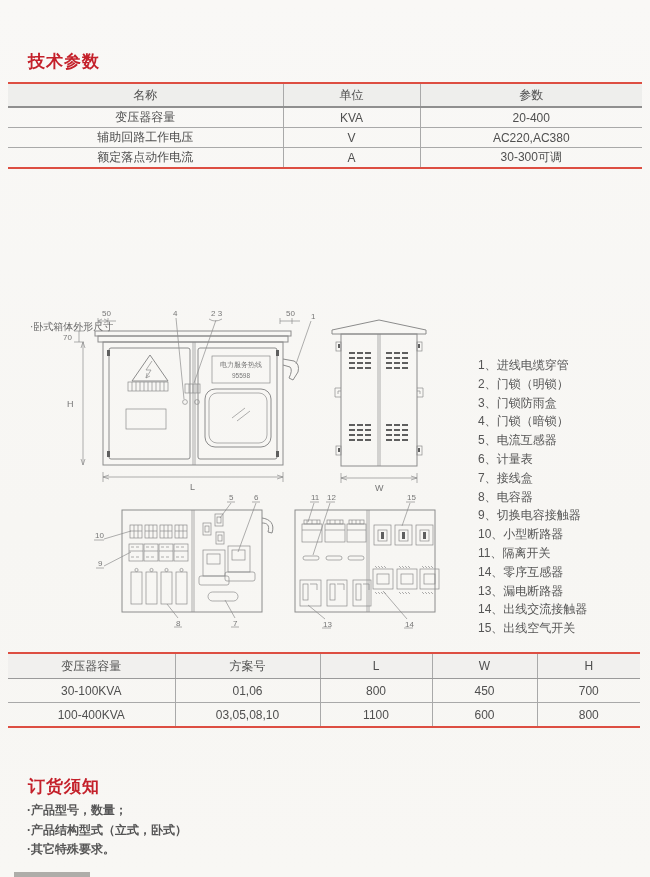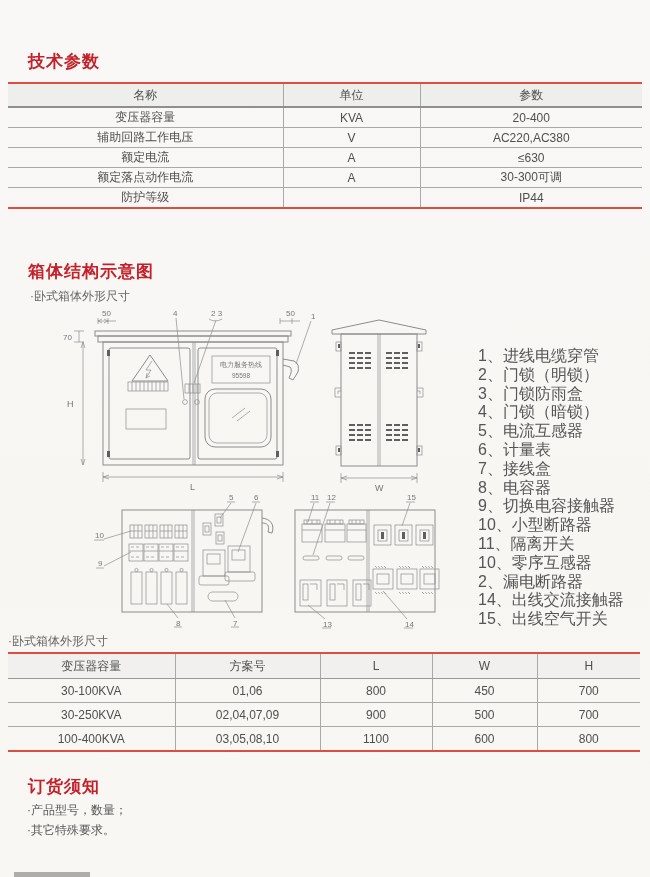--- a/index.html
+++ b/index.html
@@ -1,36 +1,36 @@
 <!DOCTYPE html>
 <html><head>
 <meta charset="utf-8">
 <style>
   html,body{margin:0;padding:0;}
   body{width:650px;height:877px;font-family:"Liberation Sans","DejaVu Sans",sans-serif;}
   .page{position:relative;width:650px;height:877px;background:linear-gradient(180deg,#f9f8f6 0%,#f7f6f3 60%,#f8f7f4 100%);overflow:hidden;padding-left:15px;}
   .sec-title{position:absolute;left:28px;font-size:17px;font-weight:bold;color:#c4202a;letter-spacing:1px;}
-  .sub-label{position:absolute;font-size:12px;color:#666;}
+  .sub-label{position:absolute;font-size:10px;color:#666;margin-top:32px;}
   table{border-collapse:collapse;table-layout:fixed;font-size:12px;color:#4f4f4f;}
   .t1{position:absolute;left:8px;top:82px;width:634px;border-top:2px solid #dd4e42;border-bottom:2px solid #dd4e42;}
   .t1 th{background:#eeeeec;height:22px;font-weight:normal;border-bottom:2px solid #8f8f8f;font-family:Liberation Serif, serif;}
   .t1 td{height:19px;border-bottom:1px solid #a9a9a9;}
   .t1 tr:last-child td{border-bottom:none;}
   .t1 th,.t1 td{text-align:center;padding:0;}
   .t1 th:nth-child(-n+2),.t1 td:nth-child(-n+2){border-right:1px solid #a9a9a9;}
   .t2{position:absolute;left:8px;top:652px;width:632px;border-top:2px solid #dd4e42;border-bottom:2px solid #dd4e42;}
   .t2 th{background:#f1f0ee;height:24px;font-weight:normal;border-bottom:1px solid #9a9a9a;}
   .t2 td{height:23px;border-bottom:1px solid #a9a9a9;}
   .t2 tr:last-child td{border-bottom:none;}
   .t2 th,.t2 td{text-align:center;padding:0;}
   .t2 th:nth-child(-n+4),.t2 td:nth-child(-n+4){border-right:1px solid #a9a9a9;}
-  .legend{position:absolute;left:478px;top:347px;font-size:16px;color:#555;}
+  .legend{position:absolute;left:478px;top:356px;font-size:12px;color:#555;}
   .legend div{height:18.8px;line-height:18.8px;white-space:nowrap;}
   .order-list{position:absolute;left:27px;top:801px;font-size:12px;color:#555;}
-  .order-list div{height:19.5px;line-height:19.5px;}
+  .order-list div{height:19.5px;line-height:19.5px;font-weight:bold;}
   svg{position:absolute;overflow:visible;}
   .dw{stroke:#8c8c8c;fill:none;stroke-width:1;}
   .dwt{stroke:#8c8c8c;fill:none;stroke-width:0.7;}
   .dk{fill:#5f5f5f;stroke:none;}
   text{fill:#777;font-size:8px;font-family:"Liberation Sans","DejaVu Sans",sans-serif;stroke:none;}
   .big{font-size:9px;}
   .scan-mark{position:absolute;left:14px;top:872px;width:76px;height:5px;background:#63635e;opacity:.5;}
 </style>
 </head>
 <body>
@@ -57,38 +57,27 @@
           <td>变压器容量</td>
           <td>KVA</td>
           <td>20-400</td>
         </tr>
       <tr>
           <td>辅助回路工作电压</td>
           <td>V</td>
           <td>AC220,AC380</td>
         </tr>
       <tr>
-          <td>额定电流</td>
-          <td>A</td>
-          <td>≤630</td>
-        </tr>
-      <tr>
           <td>额定落点动作电流</td>
           <td>A</td>
           <td>30-300可调</td>
         </tr>
-      <tr>
-          <td>防护等级</td>
-          <td></td>
-          <td>IP44</td>
-        </tr>
     </tbody>
   </table>
 
-  <div class="sec-title" style="top:260px;">箱体结构示意图</div>
   <div class="sub-label" style="left:30px;top:288px;">·卧式箱体外形尺寸</div>
 
   <svg style="left:62px;top:302px;" width="265" height="196" viewBox="0 0 265 196">
 
     <rect class="dw" x="33" y="29" width="196" height="5"></rect>
     <rect class="dw" x="36" y="34" width="190" height="6"></rect>
 
     <rect class="dw" x="41" y="40" width="180" height="123"></rect>
     <rect class="dw" x="47" y="46" width="81" height="111" rx="2"></rect>
     <rect class="dw" x="136" y="46" width="79" height="111" rx="2"></rect>
@@ -230,22 +219,22 @@
     <div>2、门锁（明锁）</div>
     <div>3、门锁防雨盒</div>
     <div>4、门锁（暗锁）</div>
     <div>5、电流互感器</div>
     <div>6、计量表</div>
     <div>7、接线盒</div>
     <div>8、电容器</div>
     <div>9、切换电容接触器</div>
     <div>10、小型断路器</div>
     <div>11、隔离开关</div>
-    <div>10、零序互感器</div>
-    <div>2、漏电断路器</div>
+    <div>14、零序互感器</div>
+    <div>13、漏电断路器</div>
     <div>14、出线交流接触器</div>
     <div>15、出线空气开关</div>
   </div>
 
   <svg style="left:86px;top:492px;" width="200" height="146" viewBox="0 0 200 146">
     <rect class="dw" x="36" y="18" width="140" height="102"></rect>
     <line class="dwt" x1="106" y1="18" x2="106" y2="120"></line>
       <line class="dwt" x1="108" y1="18" x2="108" y2="120"></line>
 
     <g class="dwt">
@@ -420,36 +409,30 @@
     </thead>
     <tbody>
       <tr>
           <td>30-100KVA</td>
           <td>01,06</td>
           <td>800</td>
           <td>450</td>
           <td>700</td>
         </tr>
       <tr>
-          <td>30-250KVA</td>
-          <td>02,04,07,09</td>
-          <td>900</td>
-          <td>500</td>
-          <td>700</td>
-        </tr>
-      <tr>
           <td>100-400KVA</td>
           <td>03,05,08,10</td>
           <td>1100</td>
           <td>600</td>
           <td>800</td>
         </tr>
     </tbody>
   </table>
 
   <div class="sec-title" style="top:775px;">订货须知</div>
   <div class="order-list">
     <div>·产品型号，数量；</div>
+    <div>·产品结构型式（立式，卧式）</div>
     <div>·其它特殊要求。</div>
   </div>
 
   <div class="scan-mark"></div>
 </div>
 
 </body></html>

